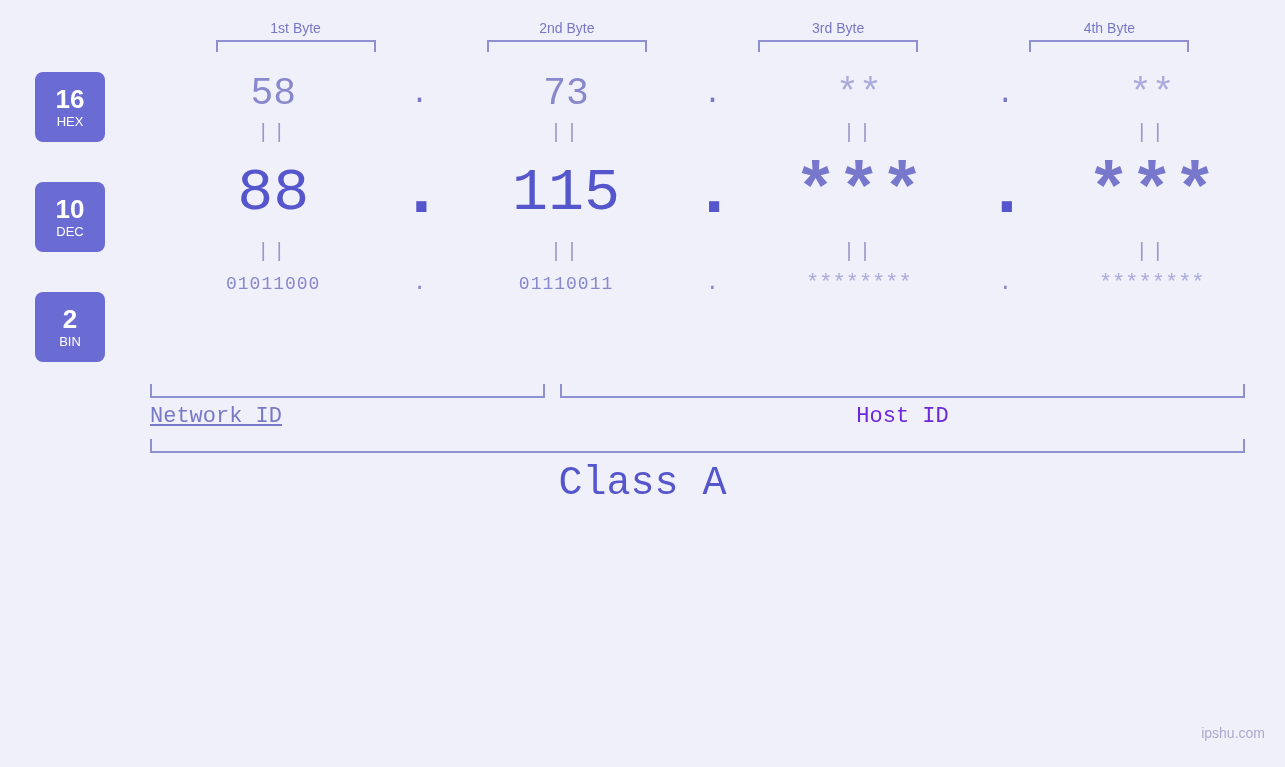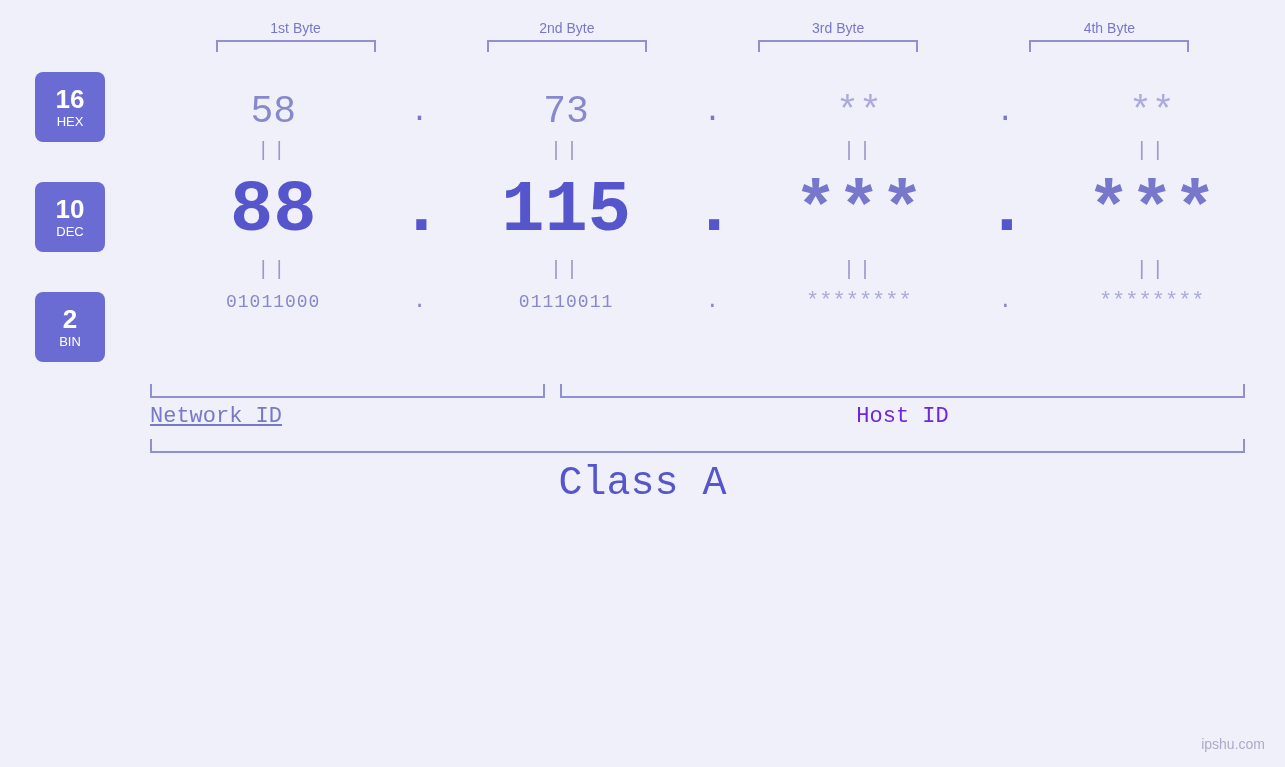--- a/index.html
+++ b/index.html
@@ -161,22 +161,22 @@
       letter-spacing: 4px;
     }
 
     .equals-spacer {
       width: 40px;
     }
 
     
     .dec-value {
       color: #5555cc;
-      font-size: 72px;
-      font-weight: bold;
+      font-size: 60px;
+      font-weight: normal;
       line-height: 1;
     }
 
     .dec-masked {
       color: #7777cc;
       font-size: 72px;
       font-weight: bold;
     }
 
     
@@ -196,21 +196,21 @@
       color: #5555cc;
       font-size: 40px;
       text-align: center;
       margin-top: 10px;
       width: 100%;
     }
 
     
     .watermark {
       position: absolute;
-      bottom: 15px;
+      bottom: 26px;
       right: 20px;
       color: #aaaacc;
       font-family: Arial, sans-serif;
       font-size: 14px;
     }
   </style>
 </head>
 <body>
 
 <div class="container">
@@ -249,21 +249,21 @@
         <span class="badge-label">DEC</span>
       </div>
       <div class="badge">
         <span class="badge-num">2</span>
         <span class="badge-label">BIN</span>
       </div>
     </div>
 
     <div class="values-grid">
 
-      <div class="values-row" style="margin-top:28px;">
+      <div class="values-row" style="margin-top:10px;">
         <div class="value-cell">
           <span class="hex-value">58</span>
         </div>
         <div class="dot-cell">
           <span>.</span>
         </div>
         <div class="value-cell">
           <span class="hex-value">73</span>
         </div>
         <div class="dot-cell">

